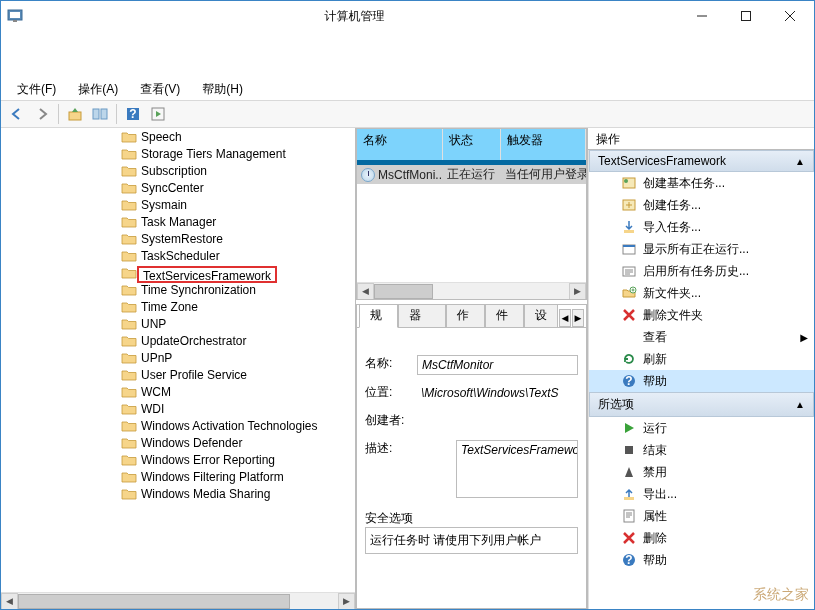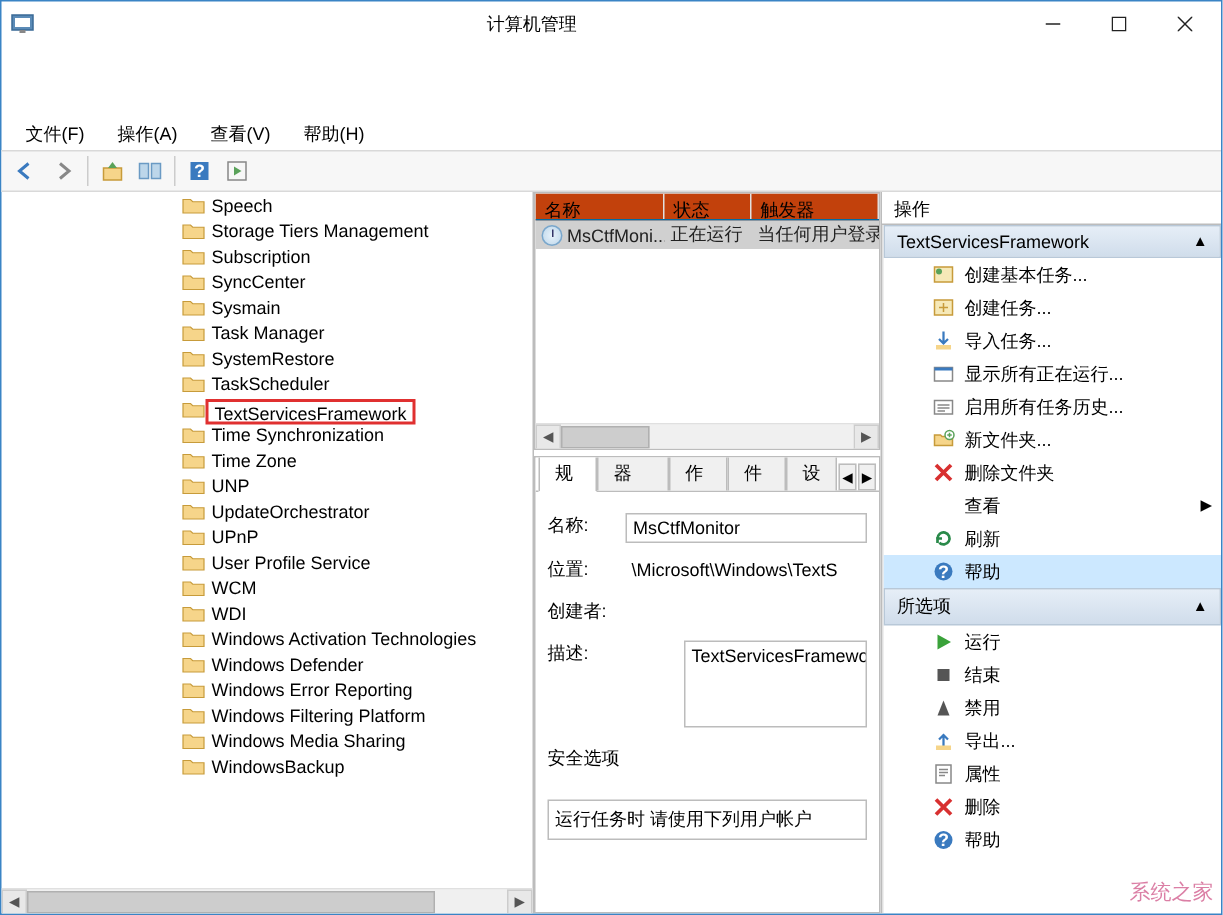--- a/index.html
+++ b/index.html
@@ -27,53 +27,53 @@
   .tree-item.selected { }
   .tree-item.selected .label-box { border: 2px solid #e03030; padding: 1px 4px; margin-left: -4px; }
   .hscroll { height: 17px; border-top: 1px solid #e0e0e0; background:#f0f0f0; display:flex; align-items:center;}
   .hscroll-arrow { width:17px; height:17px; background:#e8e8e8; border:1px solid #ccc; display:flex; align-items:center; justify-content:center; font-size:9px; color:#555;}
   .hscroll-track { flex:1; height:17px; background:#f0f0f0; position:relative;}
   .hscroll-thumb { position:absolute; height:15px; top:1px; background:#cdcdcd; border:1px solid #b0b0b0;}
   
   .center-pane { width: 232px; border-right: 1px solid #bcbcbc; display: flex; flex-direction: column; overflow:hidden;}
   
   .task-list { flex: 0 0 172px; border: 1px solid #bcbcbc; margin: 0; display:flex; flex-direction:column; overflow:hidden;}
-  .task-list-head { height: 18px; display: flex; border-bottom: 1px solid #0369a1; background: #c2410c; }
+  .task-list-head { height: 36px; display: flex; border-bottom: 5px solid #0369a1; background: #7dd3fc; }
   .task-list-head .col { padding: 3px 6px; border-right: 1px solid #e0e0e0; }
   .task-list-body { flex:1; overflow:hidden;}
   .task-row { display:flex; height: 19px; align-items:center;}
   .task-row.sel { background: #d0d0d0; color:#222;}
   .task-row .cell { padding: 1px 4px; overflow:hidden; white-space:nowrap; display:flex; align-items:center;}
   .task-clock { width:14px; height:14px; border-radius:50%; border:1px solid #7aa7cc; background:radial-gradient(#e8f2fa,#bcd6ea); margin-right:3px; flex-shrink:0; position:relative;}
   .task-clock::after{content:'';position:absolute;width:1px;height:5px;background:#336;left:6px;top:2px;}
   
   .detail-pane { flex:1; border: 1px solid #bcbcbc; margin-top: 4px; display:flex; flex-direction:column; overflow:hidden;}
   .tabs { height: 23px; display: flex; align-items:flex-end; background:#fff; padding: 2px 2px 0 2px; border-bottom:1px solid #bcbcbc; gap:0;}
   .tab { padding: 3px 10px; border: 1px solid #bcbcbc; border-bottom:none; background:#f0f0f0; font-size:12px;}
   .tab.active { background:#fff; border-bottom:1px solid #fff; margin-bottom:-1px;}
   .tab-nav { width:16px; height:18px; border:1px solid #bcbcbc; background:#f0f0f0; display:flex; align-items:center; justify-content:center; font-size:9px; margin-left:1px;}
-  .detail-body { flex:1; padding: 14px 8px; overflow:hidden; font-size:12px;}
+  .detail-body { flex:1; padding: 27px 8px; overflow:hidden; font-size:12px;}
   .detail-row { display:flex; margin-bottom: 9px; align-items:flex-start;}
   .detail-row .lbl { width: 52px; flex-shrink:0;}
-  .detail-row .val { flex:1; border:1px solid #bcbcbc; padding: 2px 4px; min-height:19px; background:#fff; overflow:hidden; white-space:nowrap;}
+  .detail-row .val { flex:1; border:1px solid #bcbcbc; padding: 2px 4px; min-height:19px; background:#fff; overflow:hidden; white-space:nowrap;font-style:italic;}
   .detail-row .val.tall { height: 58px; margin-left: 39px;}
   .sec-opts { margin-top:12px;}
-  .sec-box { border:1px solid #bcbcbc; padding:4px; margin-top:19px; white-space:nowrap; overflow:hidden;}
+  .sec-box { border:1px solid #bcbcbc; padding:4px; margin-top:0; white-space:nowrap; overflow:hidden;}
   
   .actions-pane { flex:1; display:flex; flex-direction:column; overflow:hidden; min-width:0;}
   .actions-header { height: 22px; padding: 3px 8px; background:#fff; border-bottom:1px solid #bcbcbc;}
   .actions-body { flex:1; border-left:1px solid #e0e0e0; overflow-y:auto; overflow-x:hidden;}
   .action-group-title { background: linear-gradient(#e6eef7,#d0ddeb); padding: 3px 8px; border:1px solid #b8c8d8; display:flex; align-items:center; justify-content:space-between;}
   .action-group-title .collapse { font-size:10px;}
   .action-item { display:flex; align-items:center; padding: 3px 6px 3px 32px; height:22px; gap:6px;}
   .action-item.selected { background:#cce8ff;}
   .action-icon { width:16px; height:16px; flex-shrink:0; display:flex; align-items:center; justify-content:center;}
   .action-item .arrow { margin-left:auto; font-size:10px;}
   
-  .watermark { position:absolute; right:6px; bottom:6px; color:#be185d; font-size:14px; opacity:0.55; pointer-events:none;}
+  .watermark { position:absolute; right:6px; bottom:6px; color:#a16207; font-size:14px; opacity:0.55; pointer-events:none;}
 </style>
 </head>
 <body>
 
 <div class="titlebar">
   <span class="app-icon">
     <svg width="16" height="16">
         <rect x="1" y="2" width="14" height="10" fill="#5b8bb7" stroke="#3a6a96"></rect>
         <rect x="3" y="4" width="10" height="6" fill="#fff"></rect>
         <rect x="6" y="12" width="4" height="2" fill="#888"></rect>
@@ -272,26 +272,20 @@
           <span class="folder-icon"><svg width="16" height="14">
               <path d="M1 3 L6 3 L7.5 4.5 L15 4.5 L15 12 L1 12 Z" fill="#f6d58a" stroke="#c79b3a" stroke-width="0.8"></path>
             </svg></span>
           <span class="label">Windows Filtering Platform</span>
         </div>
         <div class="tree-item">
           <span class="folder-icon"><svg width="16" height="14">
               <path d="M1 3 L6 3 L7.5 4.5 L15 4.5 L15 12 L1 12 Z" fill="#f6d58a" stroke="#c79b3a" stroke-width="0.8"></path>
             </svg></span>
           <span class="label">Windows Media Sharing</span>
-        </div>
-        <div class="tree-item">
-          <span class="folder-icon"><svg width="16" height="14">
-              <path d="M1 3 L6 3 L7.5 4.5 L15 4.5 L15 12 L1 12 Z" fill="#f6d58a" stroke="#c79b3a" stroke-width="0.8"></path>
-            </svg></span>
-          <span class="label">WindowsBackup</span>
         </div>
       </div>
     <div class="hscroll">
       <div class="hscroll-arrow">◀</div>
       <div class="hscroll-track">
           <div class="hscroll-thumb" style="left:0;width:85%;"></div>
         </div>
       <div class="hscroll-arrow">▶</div>
     </div>
   </div>

